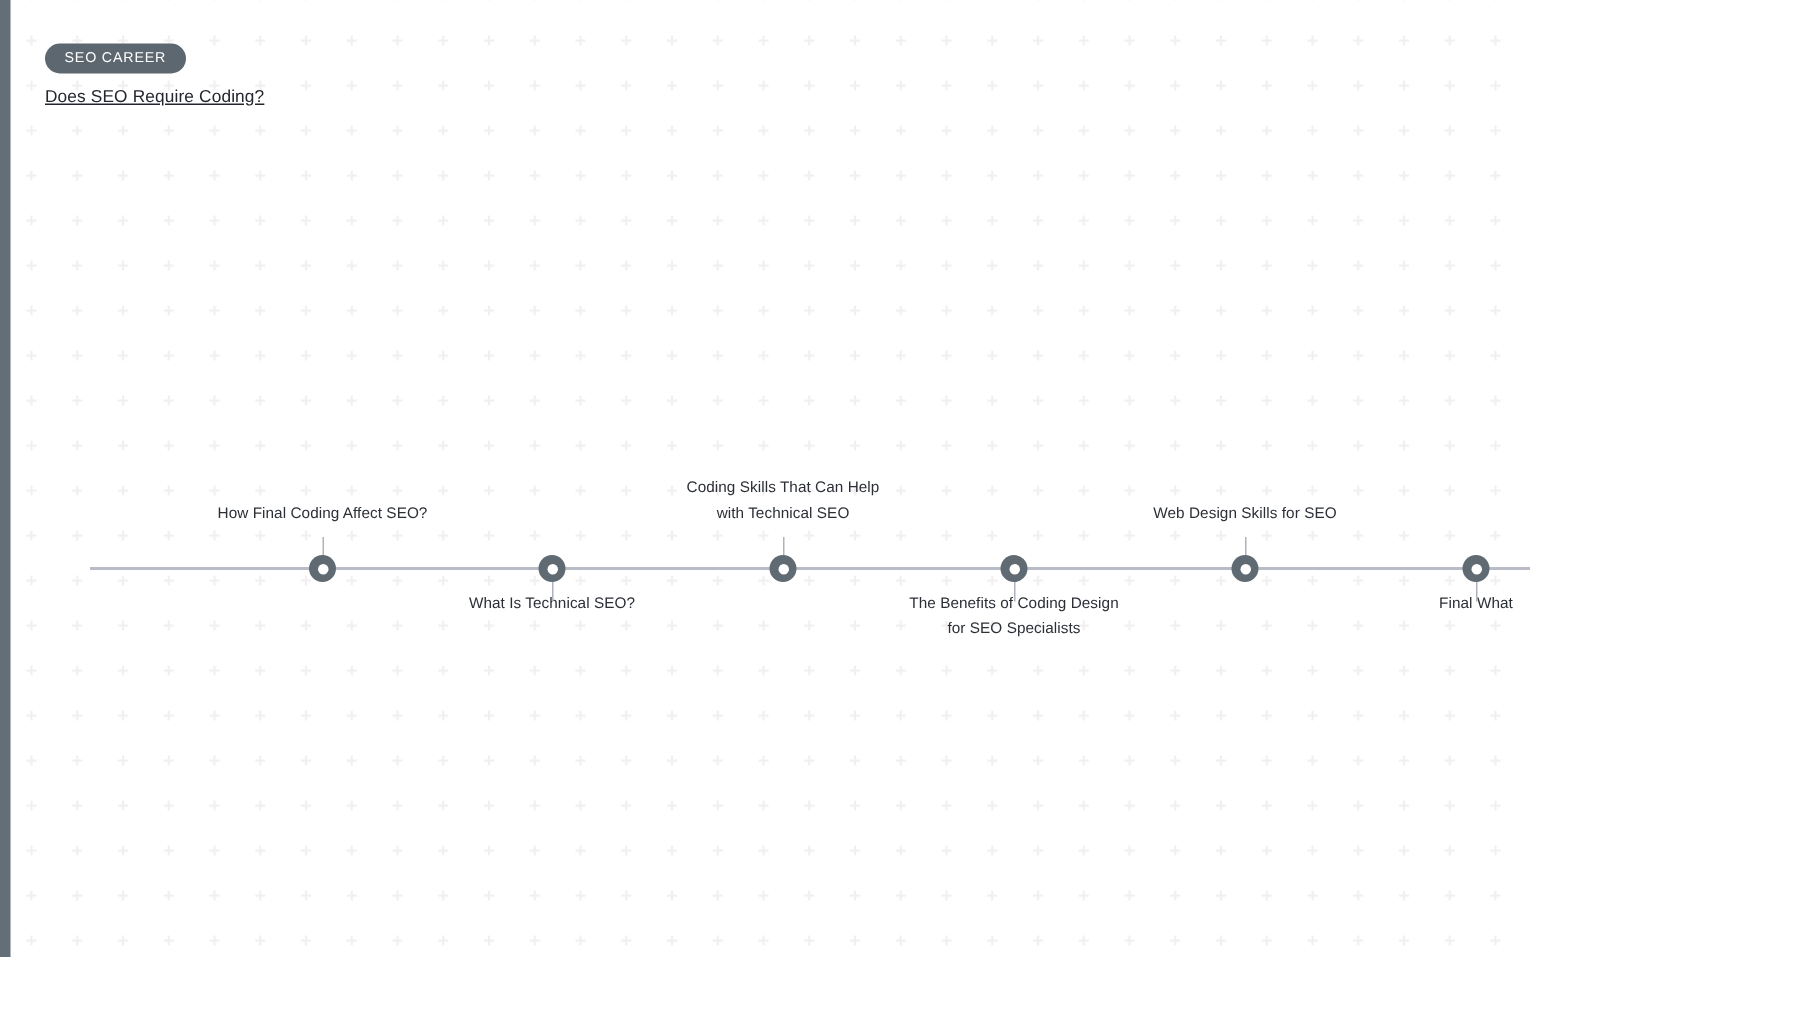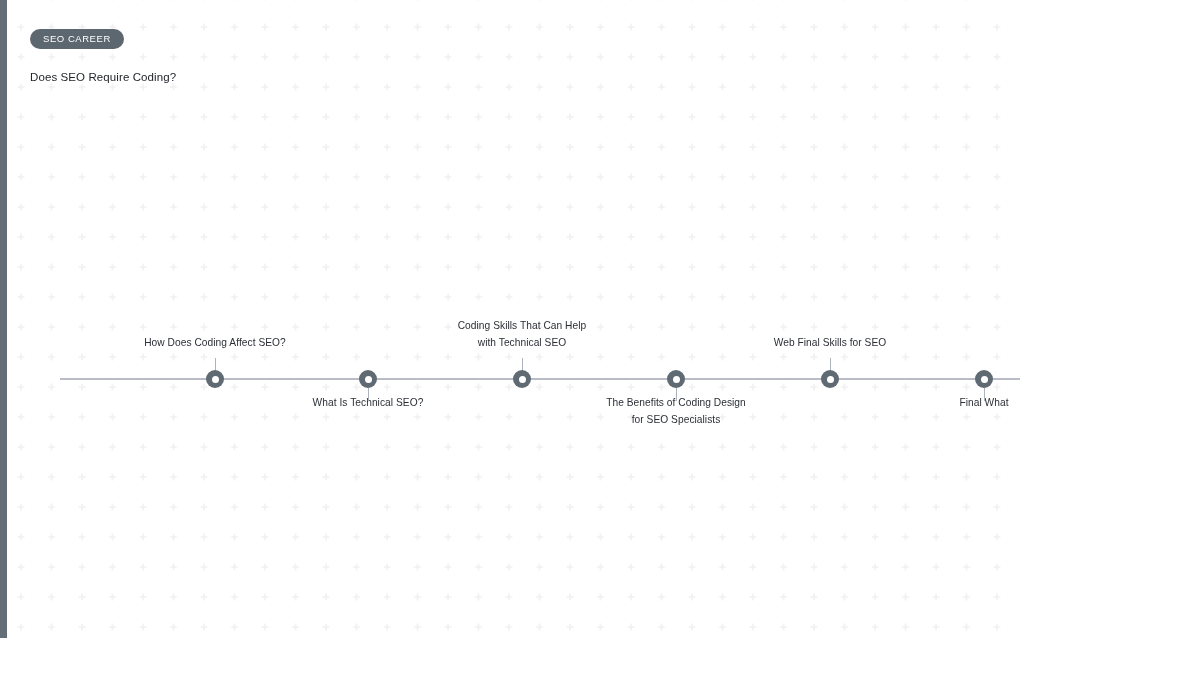--- a/index.html
+++ b/index.html
@@ -52,25 +52,26 @@
     background: #5d6770;
     color: #ffffff;
     font-size: 9.5px;
     letter-spacing: 0.55px;
     padding: 5px 13px 5px 13px;
     border-radius: 11px;
     line-height: 1;
     white-space: nowrap;
   }
   #slide-title {
-    margin-top: 22px;
+    margin-top: 10px;
     font-size: 11.5px;
     color: #23262c;
     letter-spacing: 0.1px;
     white-space: nowrap;
+    text-decoration: underline;
   }
 
   
   #timeline {
     position: absolute;
     left: 0;
     top: 0;
     width: 1200px;
     height: 638px;
   }
@@ -179,21 +180,21 @@
   </div>
 
   <div id="timeline">
     <div id="timeline-axis"></div>
 
     <div class="tl-node above" style="left:215px">
       <div class="tl-stem"></div>
       <div class="tl-marker">
         <span class="tl-marker-dot"></span>
       </div>
-      <div class="tl-label">How Does Coding Affect SEO?</div>
+      <div class="tl-label">How Final Coding Affect SEO?</div>
     </div>
 
     <div class="tl-node below" style="left:368px">
       <div class="tl-stem"></div>
       <div class="tl-marker">
         <span class="tl-marker-dot"></span>
       </div>
       <div class="tl-label">What Is Technical SEO?</div>
     </div>
 
@@ -213,21 +214,21 @@
       </div>
       <div class="tl-label">The Benefits of Coding Design
 for SEO Specialists</div>
     </div>
 
     <div class="tl-node above" style="left:830px">
       <div class="tl-stem"></div>
       <div class="tl-marker">
         <span class="tl-marker-dot"></span>
       </div>
-      <div class="tl-label">Web Final Skills for SEO</div>
+      <div class="tl-label">Web Design Skills for SEO</div>
     </div>
 
     <div class="tl-node below" style="left:984px">
       <div class="tl-stem"></div>
       <div class="tl-marker">
         <span class="tl-marker-dot"></span>
       </div>
       <div class="tl-label">Final What</div>
     </div>
   </div>

